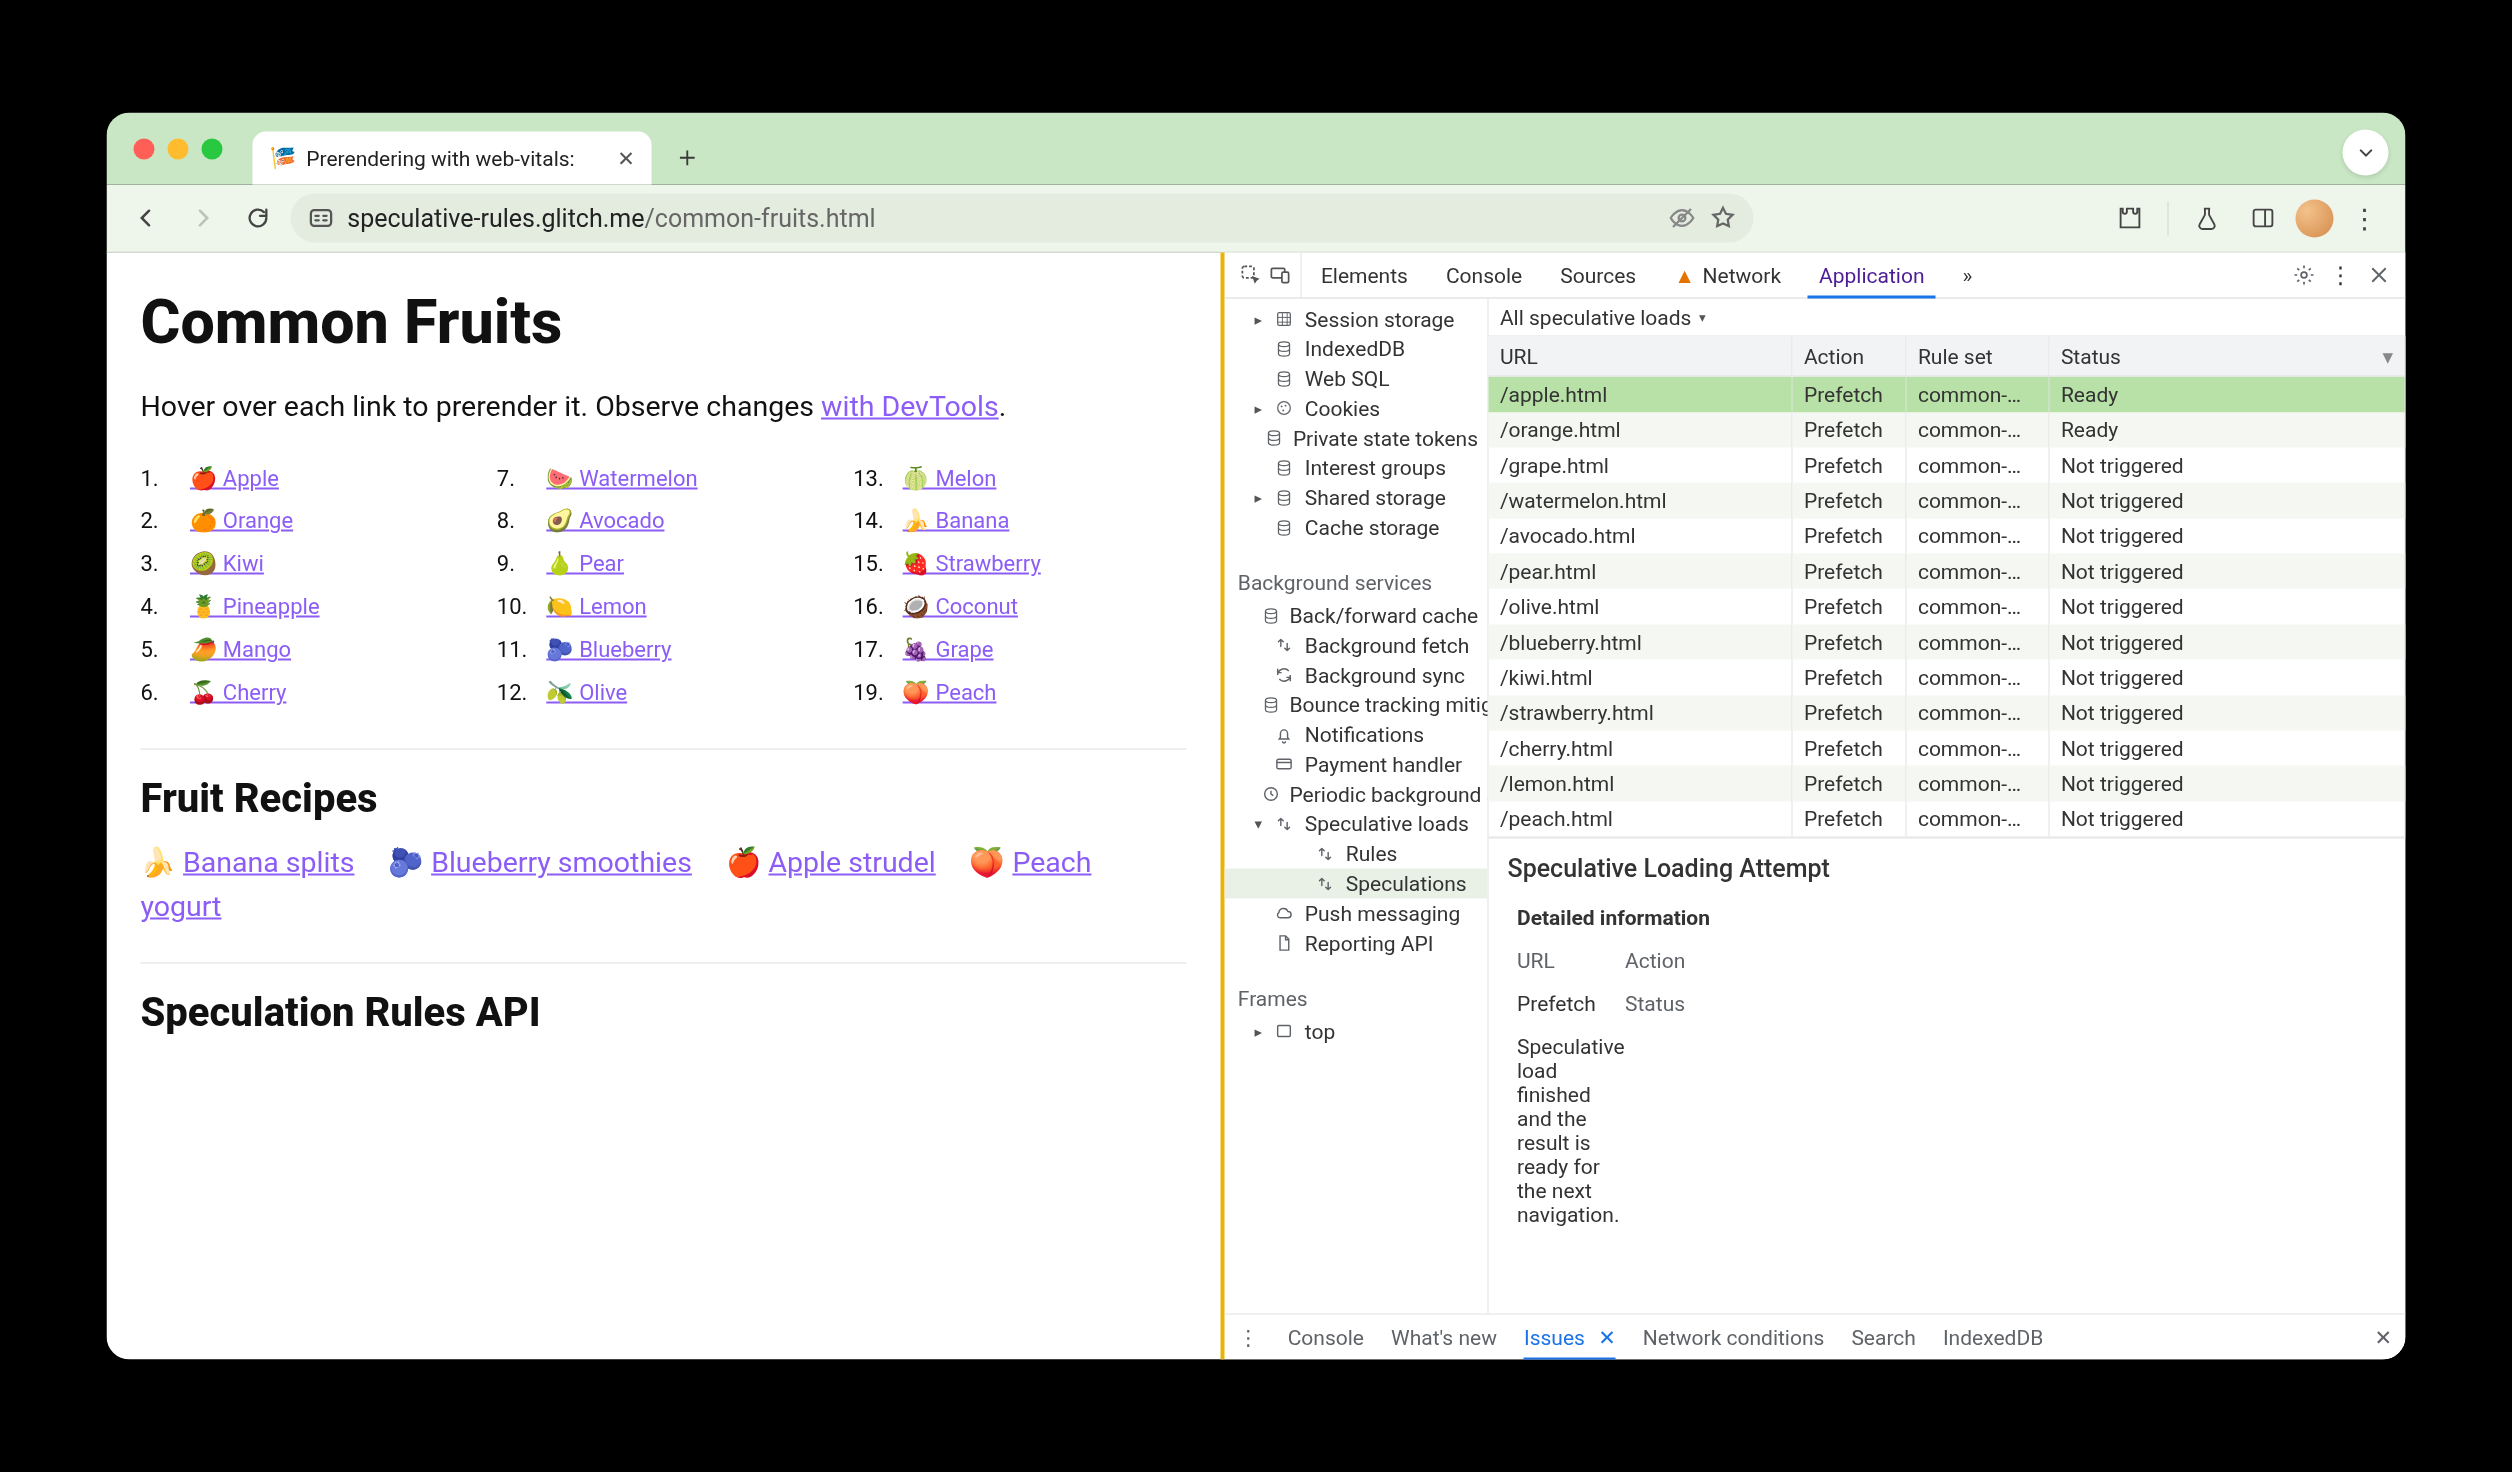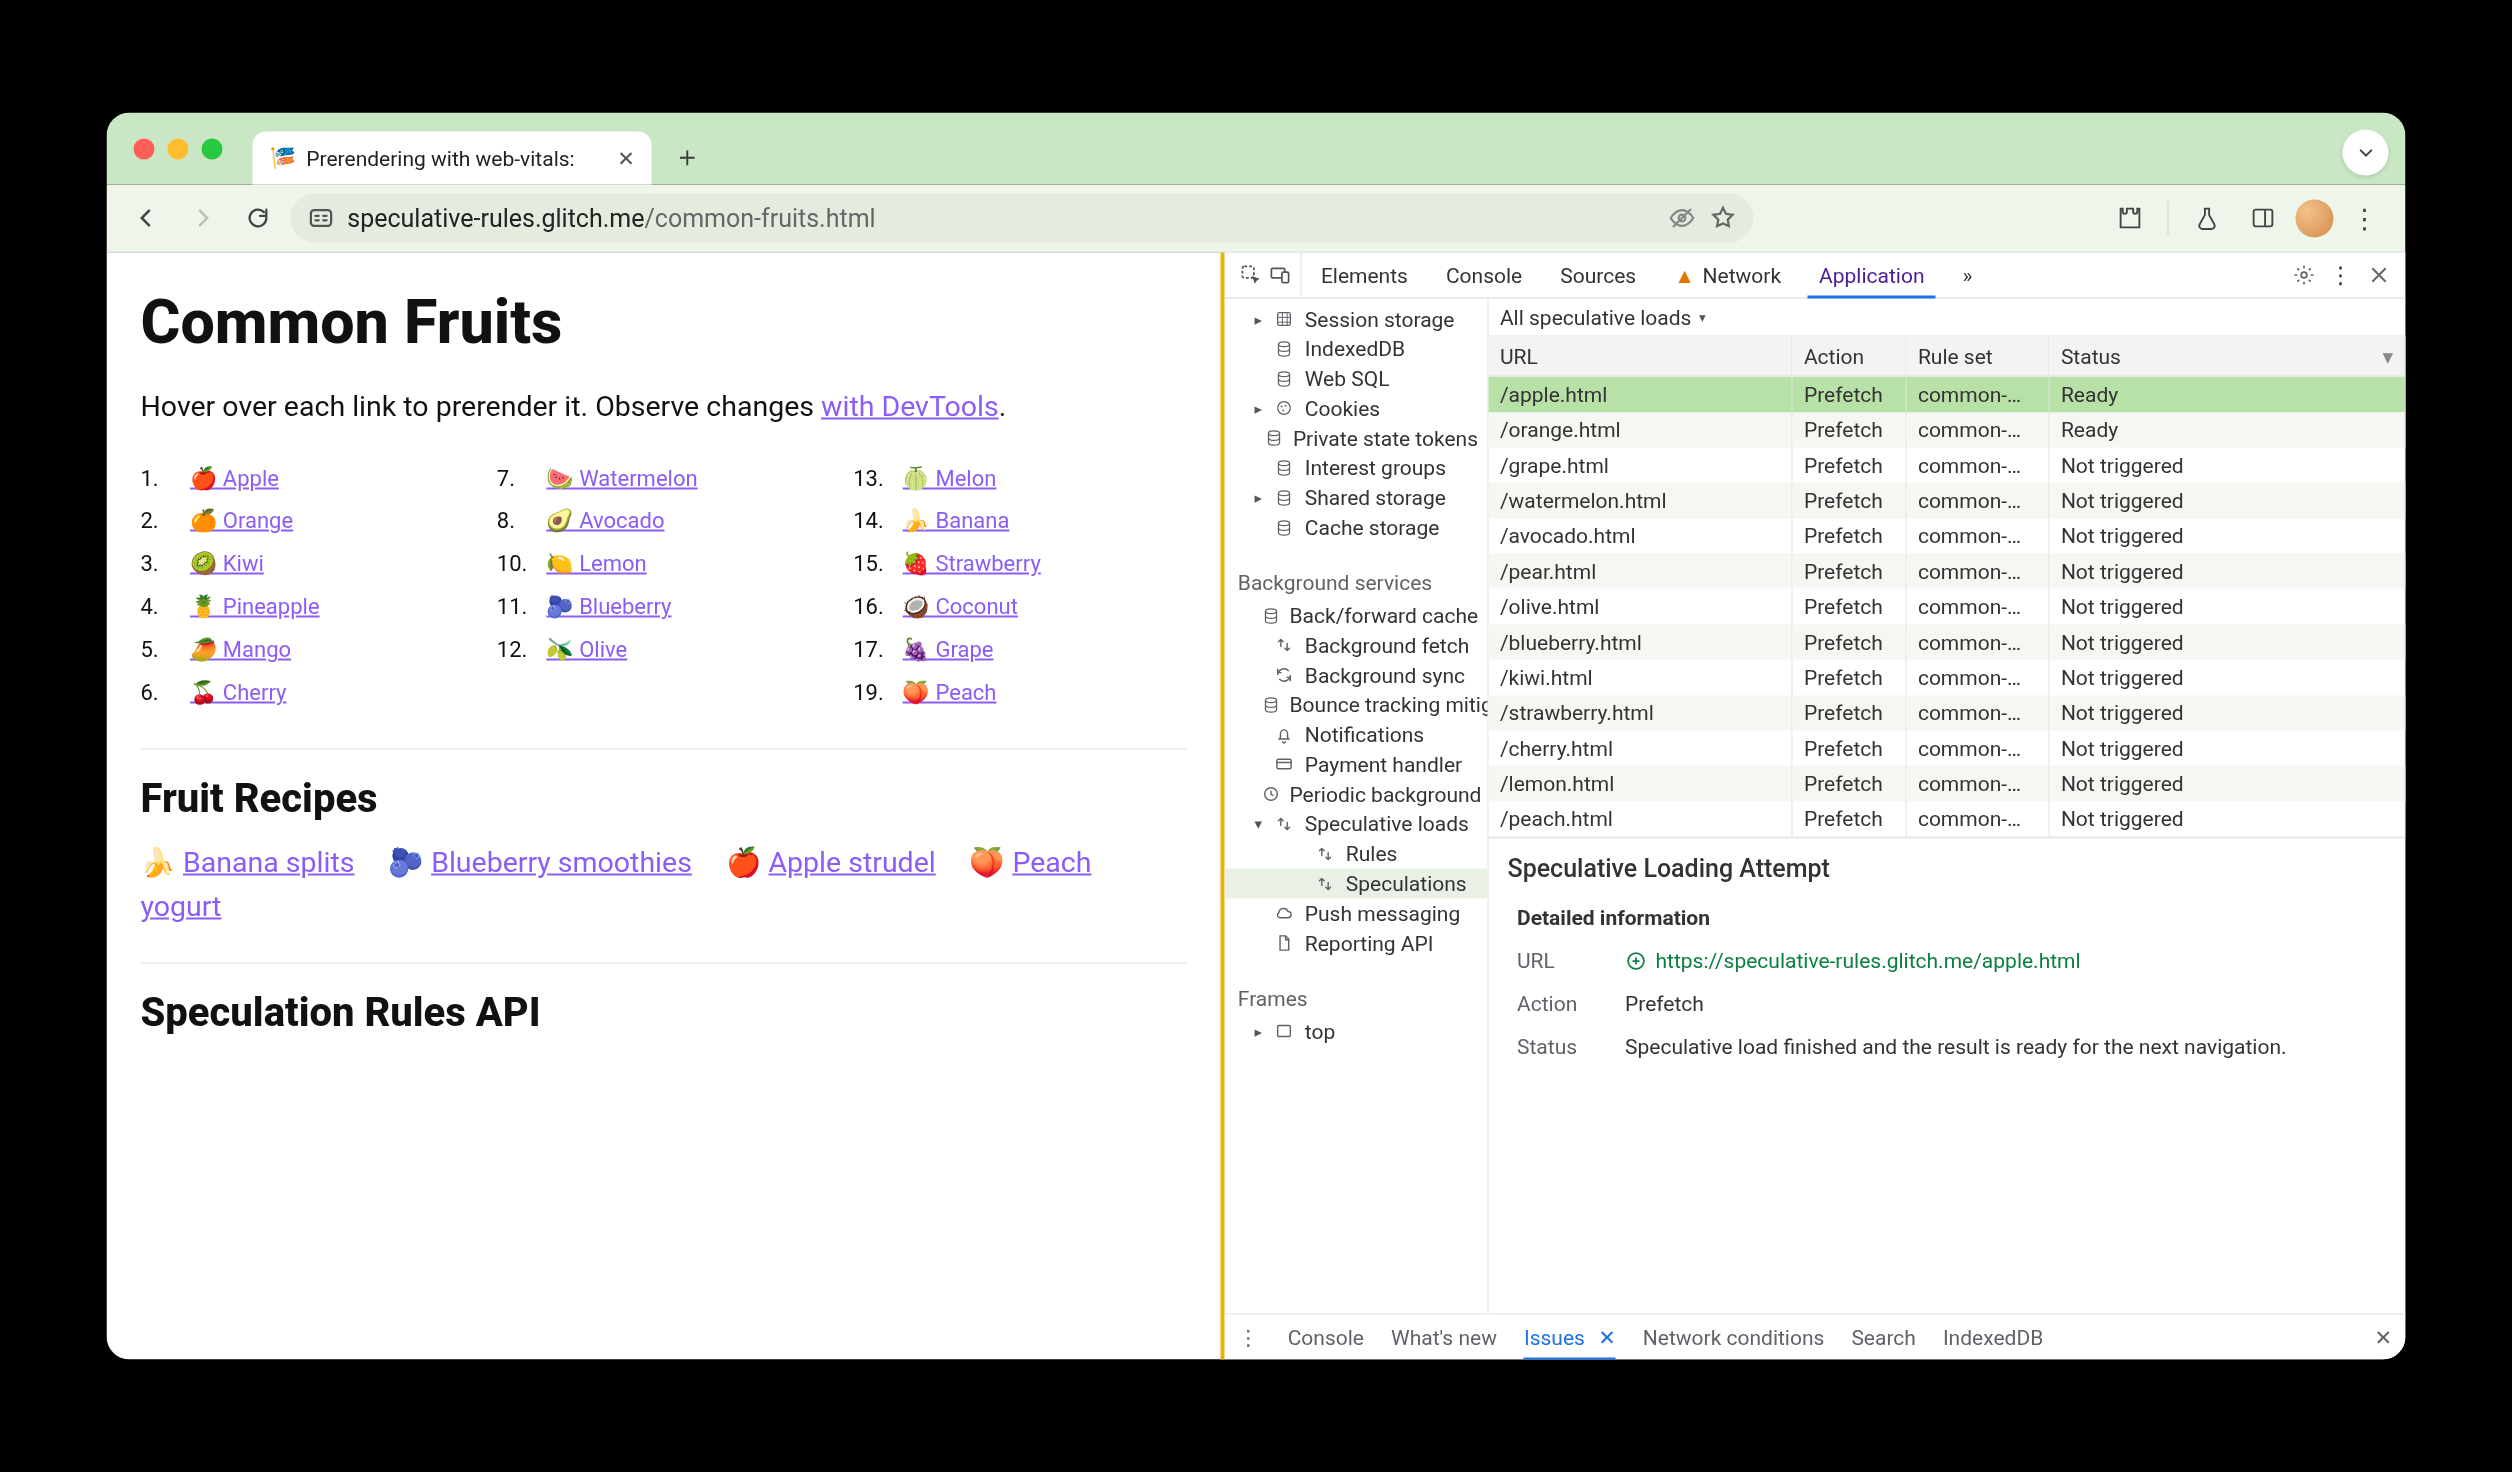--- a/index.html
+++ b/index.html
@@ -192,20 +192,21 @@
             <li><span class="num">1.</span> <a href="#">🍎 Apple</a></li>
             <li><span class="num">2.</span> <a href="#">🍊 Orange</a></li>
             <li><span class="num">3.</span> <a href="#">🥝 Kiwi</a></li>
             <li><span class="num">4.</span> <a href="#">🍍 Pineapple</a></li>
             <li><span class="num">5.</span> <a href="#">🥭 Mango</a></li>
             <li><span class="num">6.</span> <a href="#">🍒 Cherry</a></li>
           </ol>
           <ol>
             <li><span class="num">7.</span> <a href="#">🍉 Watermelon</a></li>
             <li><span class="num">8.</span> <a href="#">🥑 Avocado</a></li>
+            <li><span class="num">9.</span> <a href="#">🍐 Pear</a></li>
             <li><span class="num">10.</span> <a href="#">🍋 Lemon</a></li>
             <li><span class="num">11.</span> <a href="#">🫐 Blueberry</a></li>
             <li><span class="num">12.</span> <a href="#">🫒 Olive</a></li>
           </ol>
           <ol>
             <li><span class="num">13.</span> <a href="#">🍈 Melon</a></li>
             <li><span class="num">14.</span> <a href="#">🍌 Banana</a></li>
             <li><span class="num">15.</span> <a href="#">🍓 Strawberry</a></li>
             <li><span class="num">16.</span> <a href="#">🥥 Coconut</a></li>
             <li><span class="num">17.</span> <a href="#">🍇 Grape</a></li>
@@ -541,27 +542,20 @@
               <div class="td">Prefetch</div>
               <div class="td">common-…</div>
               <div class="td">Not triggered</div>
             </div>
 
           <div class="detail">
             <h3>Speculative Loading Attempt</h3>
             <h4>Detailed information</h4>
             <div class="kv">
               <div class="k">URL</div>
-              <div class="v link">
-                <svg viewBox="0 0 24 24">
-                    <circle cx="12" cy="12" r="9" fill="none" stroke="#0b8043" stroke-width="2"></circle>
-                    <path d="M8 12h8M12 8v8" stroke="#0b8043" stroke-width="2"></path>
-                  </svg>
-                <span>https://speculative-rules.glitch.me/apple.html</span>
-              </div>
               <div class="k">Action</div>
               <div class="v">Prefetch</div>
               <div class="k">Status</div>
               <div class="v">Speculative load finished and the result is ready for the next navigation.</div>
             </div>
           </div>
         </div>
       </div>
 
       <div class="dt-drawer" id="dt-drawer">

